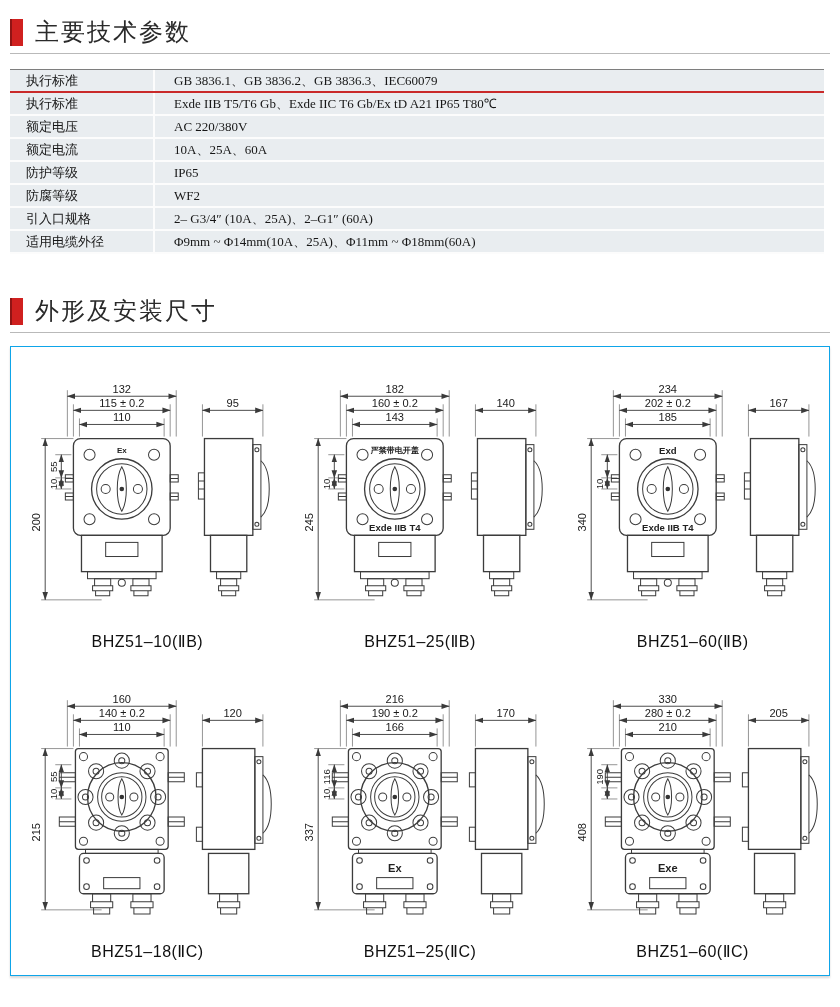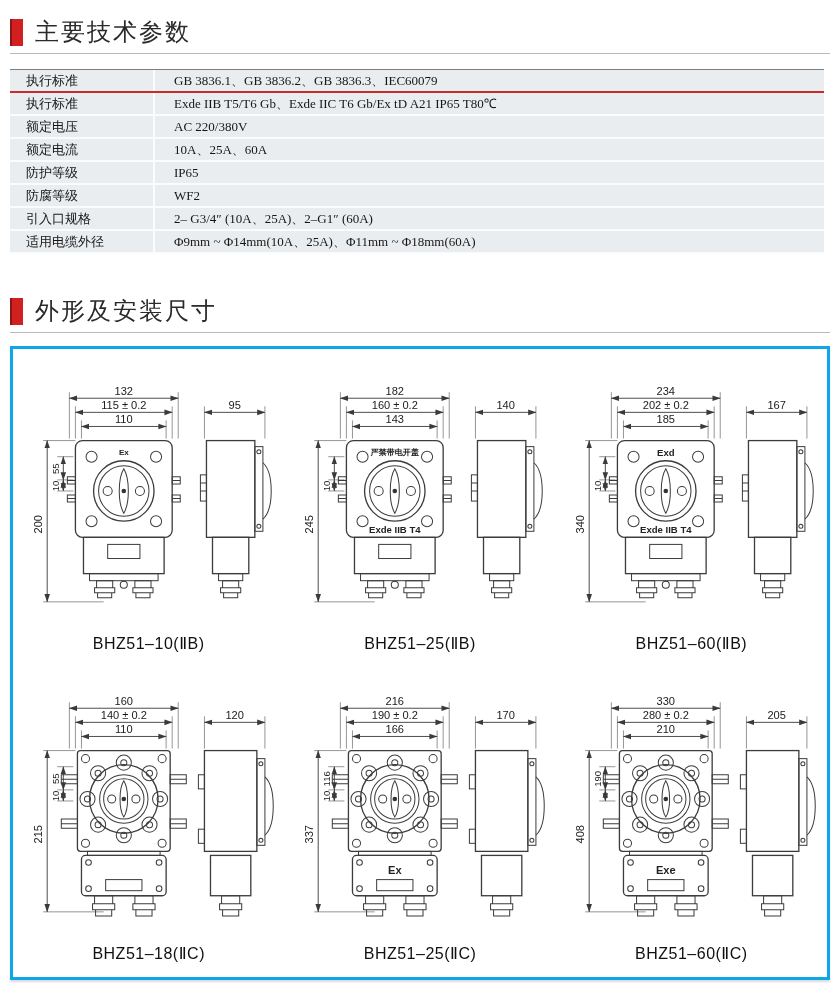--- a/index.html
+++ b/index.html
@@ -13,21 +13,21 @@
   .sec-rule{border:none;border-top:1px solid #b9b9b9;margin:5px 10px 0 10px;}
 
   
   .ptable{margin:15px 16px 0 10px;border-top:1px solid #7e7e7e;}
   .prow{display:flex;background:#e9edf0;border-bottom:2px solid #fcfcfc;min-height:21px;align-items:stretch;}
   .prow.first{border-bottom:2px solid #c92a2a;}
   .pcell-l{width:127px;flex:0 0 127px;border-right:2px solid #fcfcfc;display:flex;align-items:center;padding:1px 0 1px 16px;font-size:13px;color:#161616;}
   .pcell-v{flex:1;display:flex;align-items:center;padding:1px 0 1px 19px;font-size:13px;color:#161616;font-family:Liberation Serif, serif;}
 
   
-  .panel{margin:13px 10px 0 10px;border:3px solid #0ea5e9;box-shadow:0 2px 2px rgba(0,0,0,.15);height:620px;
+  .panel{margin:13px 10px 0 10px;border:1px solid #0ea5e9;box-shadow:0 2px 2px rgba(0,0,0,.15);height:620px;
          display:grid;grid-template-columns:1fr 1fr 1fr;grid-template-rows:1fr 1fr;padding:4px 0;}
   .cell{display:flex;flex-direction:column;align-items:center;justify-content:flex-end;padding-bottom:10px;}
   .cell svg{width:252px;height:252px;}
   .cap{font-size:16px;color:#101010;margin-top:14px;letter-spacing:.5px;}
 
   
   .s{fill:none;stroke:#3c3c3c;stroke-width:1.3;}
   .s2{fill:none;stroke:#3c3c3c;stroke-width:1;}
   .ext{fill:none;stroke:#6a6a6a;stroke-width:.7;}
   .dl{stroke:#3a3a3a;stroke-width:.9;fill:none;}

